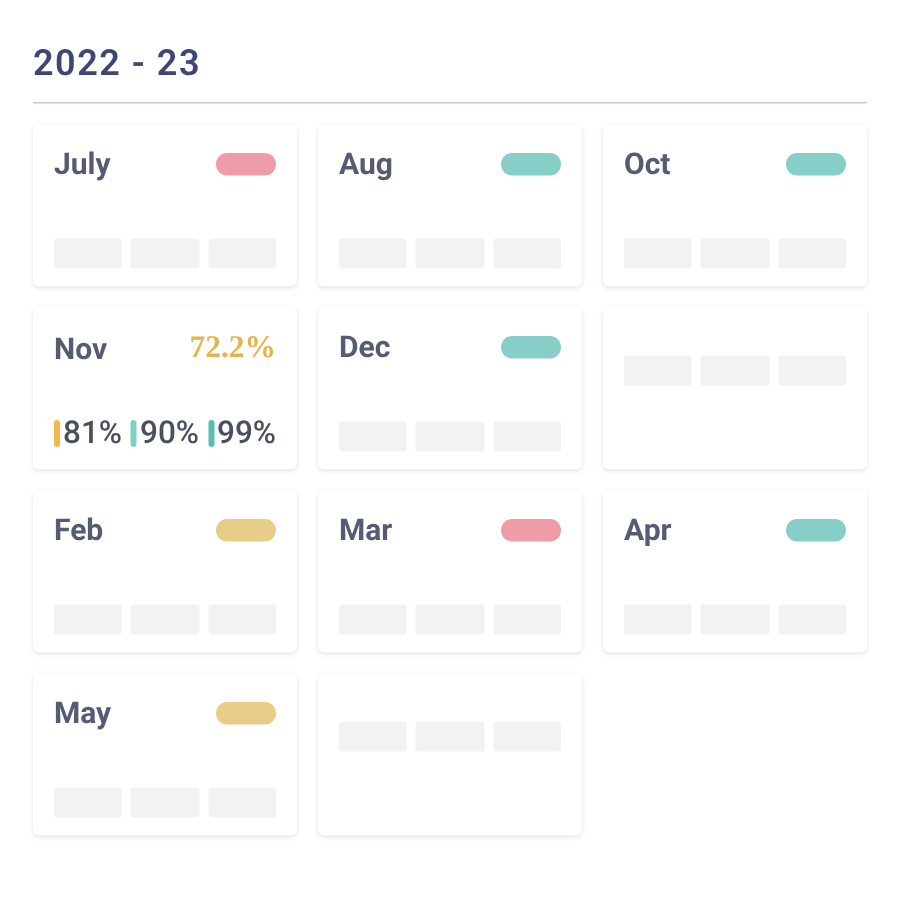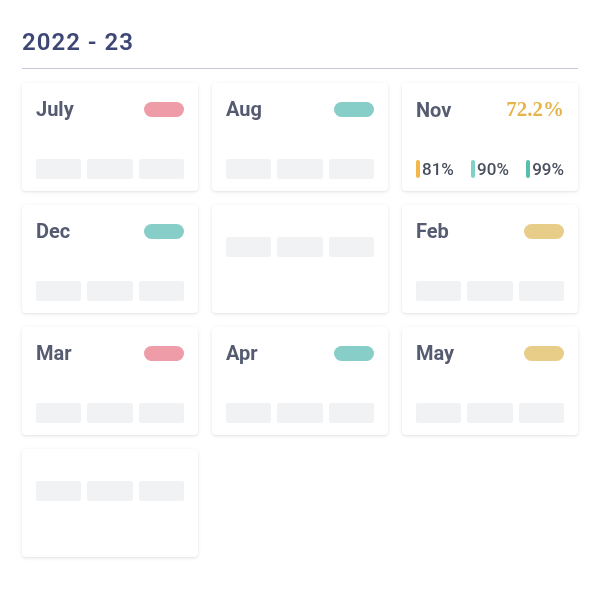--- a/index.html
+++ b/index.html
@@ -69,21 +69,21 @@
   }
   .stat-ph {
     flex: 1;
     height: 20px;
     background: #f1f2f4;
     border-radius: 2px;
   }
   .stat {
     display: flex;
     align-items: center;
-    font-size: 17px;
+    font-size: 21px;
     font-weight: 500;
     color: #4a4f5e;
     gap: 2px;
   }
   .stat-bar {
     width: 4px;
     height: 18px;
     border-radius: 2px;
     display: inline-block;
   }
@@ -104,20 +104,31 @@
       </div>
       <div class="stats-row">
         <span class="stat-ph"></span>
         <span class="stat-ph"></span>
         <span class="stat-ph"></span>
       </div>
     </div>
     <div class="card">
       <div class="card-top">
         <span class="month-label">Aug</span>
+        <span class="pill" style="background: rgb(135, 205, 200);"></span>
+      </div>
+      <div class="stats-row">
+        <span class="stat-ph"></span>
+        <span class="stat-ph"></span>
+        <span class="stat-ph"></span>
+      </div>
+    </div>
+    <div class="card">
+      <div class="card-top">
+        <span class="month-label">Oct</span>
         <span class="pill" style="background: rgb(135, 205, 200);"></span>
       </div>
       <div class="stats-row">
         <span class="stat-ph"></span>
         <span class="stat-ph"></span>
         <span class="stat-ph"></span>
       </div>
     </div>
     <div class="card">
       <div class="card-top">

